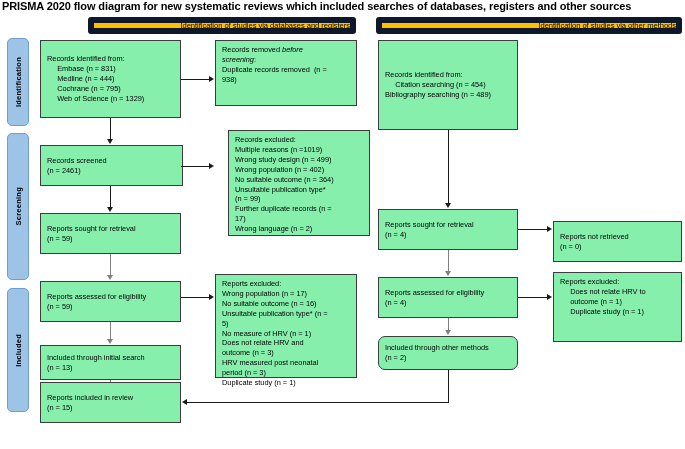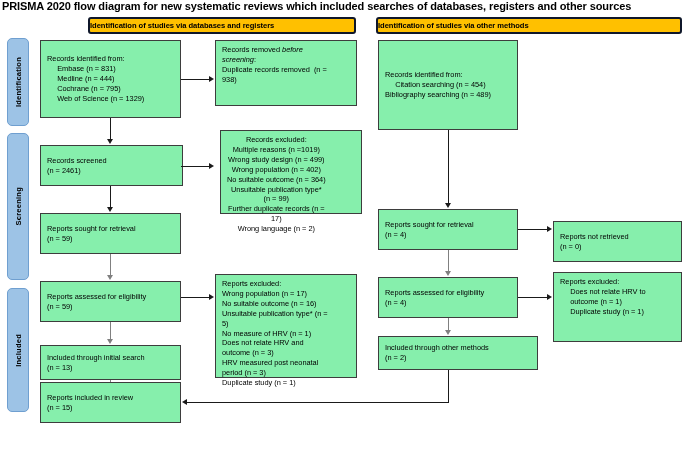--- a/index.html
+++ b/index.html
@@ -30,28 +30,28 @@
     line-height: 13px;
     letter-spacing: -0.1px;
     white-space: nowrap;
   }
 
   
   .phase-bar {
     position: absolute;
     height: 17px;
     background: #FFC000;
-    border: 2px solid #0f172a;
+    border: 6px solid #0f172a;
     border-radius: 3px;
     font-size: 7.6px;
-    font-weight: bold;
+    font-weight: normal;
     letter-spacing: -0.05px;
     display: flex;
     align-items: center;
-    justify-content: flex-start;
+    justify-content: flex-end;
     box-sizing: border-box;
   }
   .phase-bar.left  { left: 88px;  top: 17px; width: 268px; }
   .phase-bar.right { left: 376px; top: 17px; width: 306px; }
 
   
   .stage-tab {
     position: absolute;
     left: 7px;
     width: 22px;
@@ -180,21 +180,21 @@
   <div class="arrow right" style="left:209px; top:75.5px;"></div>
 
   <div class="line v dark" style="left:110px; top:118px; height:22px;"></div>
   <div class="arrow down dark" style="left:106.5px; top:139px;"></div>
 
   <div class="node" style="left:40px; top:145px; width:143px; height:41px;">
     <div class="txt">Records screened
 (n = 2461)</div>
   </div>
 
-  <div class="node top" style="left:220px; top:130px; width:142px; height:84px;text-align:center;">
+  <div class="node top" style="left:228px; top:130px; width:142px; height:106px;">
     <div class="txt">Records excluded:
 Multiple reasons (n =1019)
 Wrong study design (n = 499)
 Wrong population (n = 402)
 No suitable outcome (n = 364)
 Unsuitable publication type*
 (n = 99)
 Further duplicate records (n =
 17)
 Wrong language (n = 2)</div>
@@ -288,21 +288,21 @@
      outcome (n = 1)
      Duplicate study (n = 1)</div>
   </div>
 
   <div class="line h dark" style="left:518px; top:297px; width:30px;"></div>
   <div class="arrow right" style="left:547px; top:293.5px;"></div>
 
   <div class="line v" style="left:448px; top:318px; height:13px;"></div>
   <div class="arrow down" style="left:444.5px; top:330px;"></div>
 
-  <div class="node" style="left:378px; top:336px; width:160px; height:34px;">
+  <div class="node" style="left:378px; top:336px; width:140px; height:34px;border-radius:7px;">
     <div class="txt">Included through other methods
 (n = 2)</div>
   </div>
 
   <div class="line v dark" style="left:448px; top:370px; height:33px;"></div>
   <div class="line h dark" style="left:187px; top:402px; width:262px;"></div>
   <div class="arrow left" style="left:182px; top:398.5px;"></div>
 
 
 </div>

